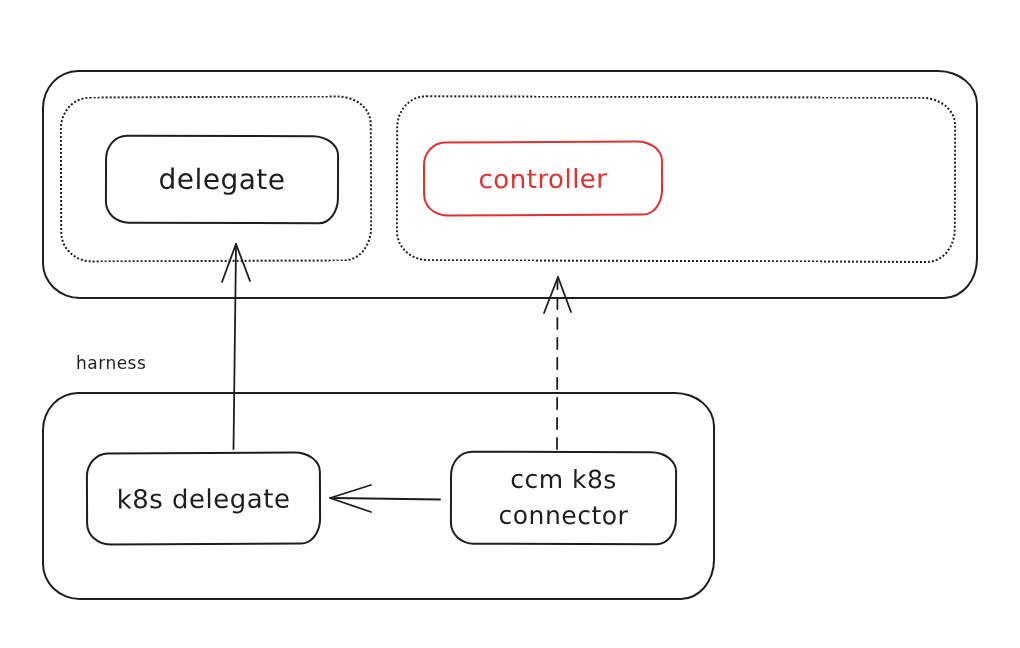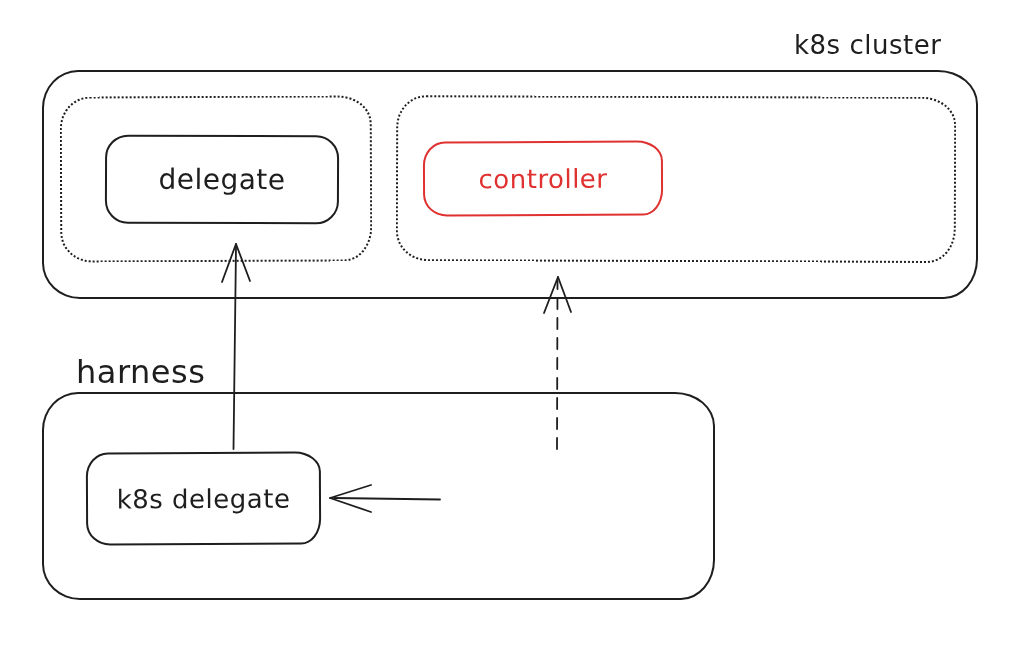--- a/index.html
+++ b/index.html
@@ -70,45 +70,50 @@
     stroke-linecap: round;
   }
   .tilt-a { transform: rotate(-0.25deg); }
   .tilt-b { transform: rotate(0.2deg); }
 </style>
 </head>
 <body>
 
 <div class="canvas">
 
-  <div class="label" style="left:794px; top:30px; font-size:26px;">k8s cluster</div>
 
   <div class="box container-box" style="left:42px; top:70px; width:936px; height:229px;"></div>
 
   <div class="box dotted-box tilt-a" style="left:60px; top:96px; width:312px; height:166px;"></div>
 
-  <div class="node tilt-b" style="left:105px; top:135px; width:234px; height:89px; font-size:28px;border-radius:23px;">
+  <div class="node tilt-b" style="left:105px; top:135px; width:234px; height:89px; font-size:28px;">
     <span>delegate</span>
   </div>
 
   <div class="box dotted-box tilt-b" style="left:396px; top:96px; width:560px; height:166px;"></div>
 
   <div class="node red tilt-a" style="left:423px; top:141px; width:240px; height:75px;">
     <span>controller</span>
   </div>
 
 
-  <div class="label" style="left:76px; top:353px; font-size:32px;">harness</div>
+  <div class="label" style="left:76px; top:353px; font-size:17px;">harness</div>
 
   <div class="box container-box" style="left:42px; top:392px; width:673px; height:208px;"></div>
 
   <div class="node tilt-a" style="left:86px; top:452px; width:235px; height:93px;">
     <span>k8s delegate</span>
   </div>
 
+  <div class="node tilt-b" style="left:450px; top:451px; width:227px; height:94px; font-size:25px;">
+    <div class="multiline">
+      <div>ccm k8s</div>
+      <div>connector</div>
+    </div>
+  </div>
 
   <svg class="arrows" viewBox="0 0 1020 648">
 
     <g>
       <path d="M 233.5 449 L 236 247"></path>
       <path d="M 236 244 L 222 282"></path>
       <path d="M 236 244 L 250 281"></path>
     </g>
 
     <g>

